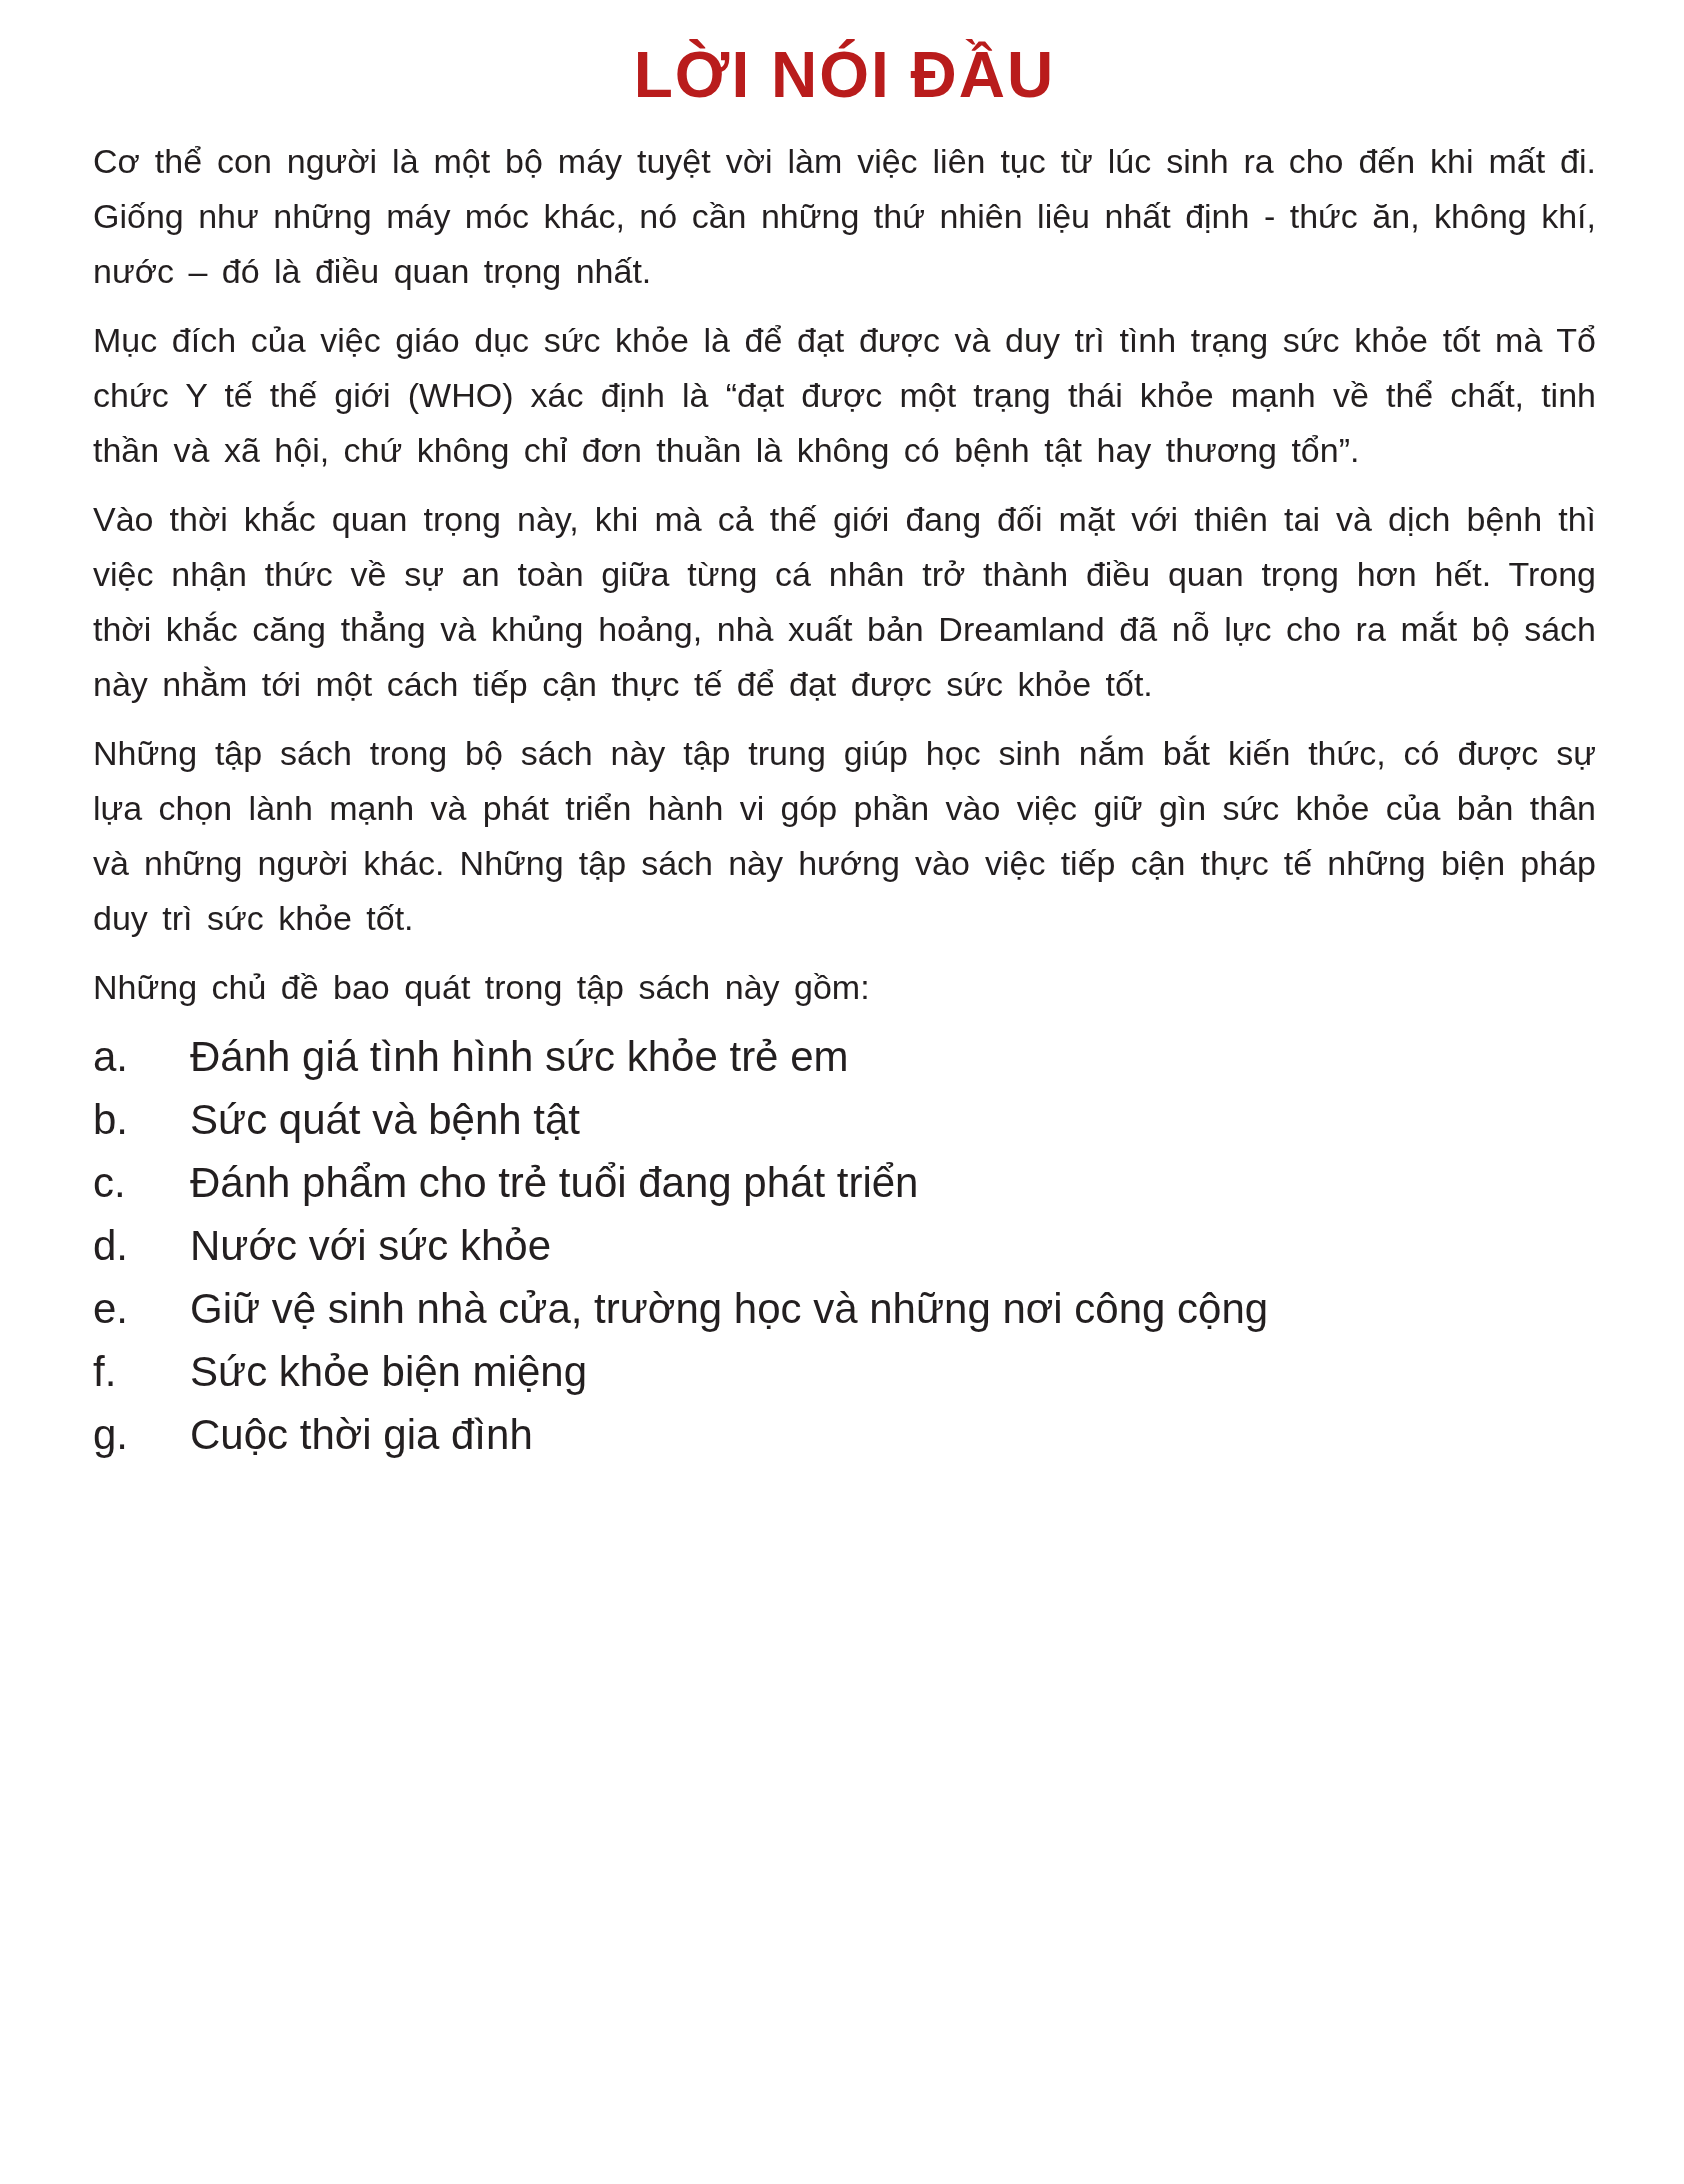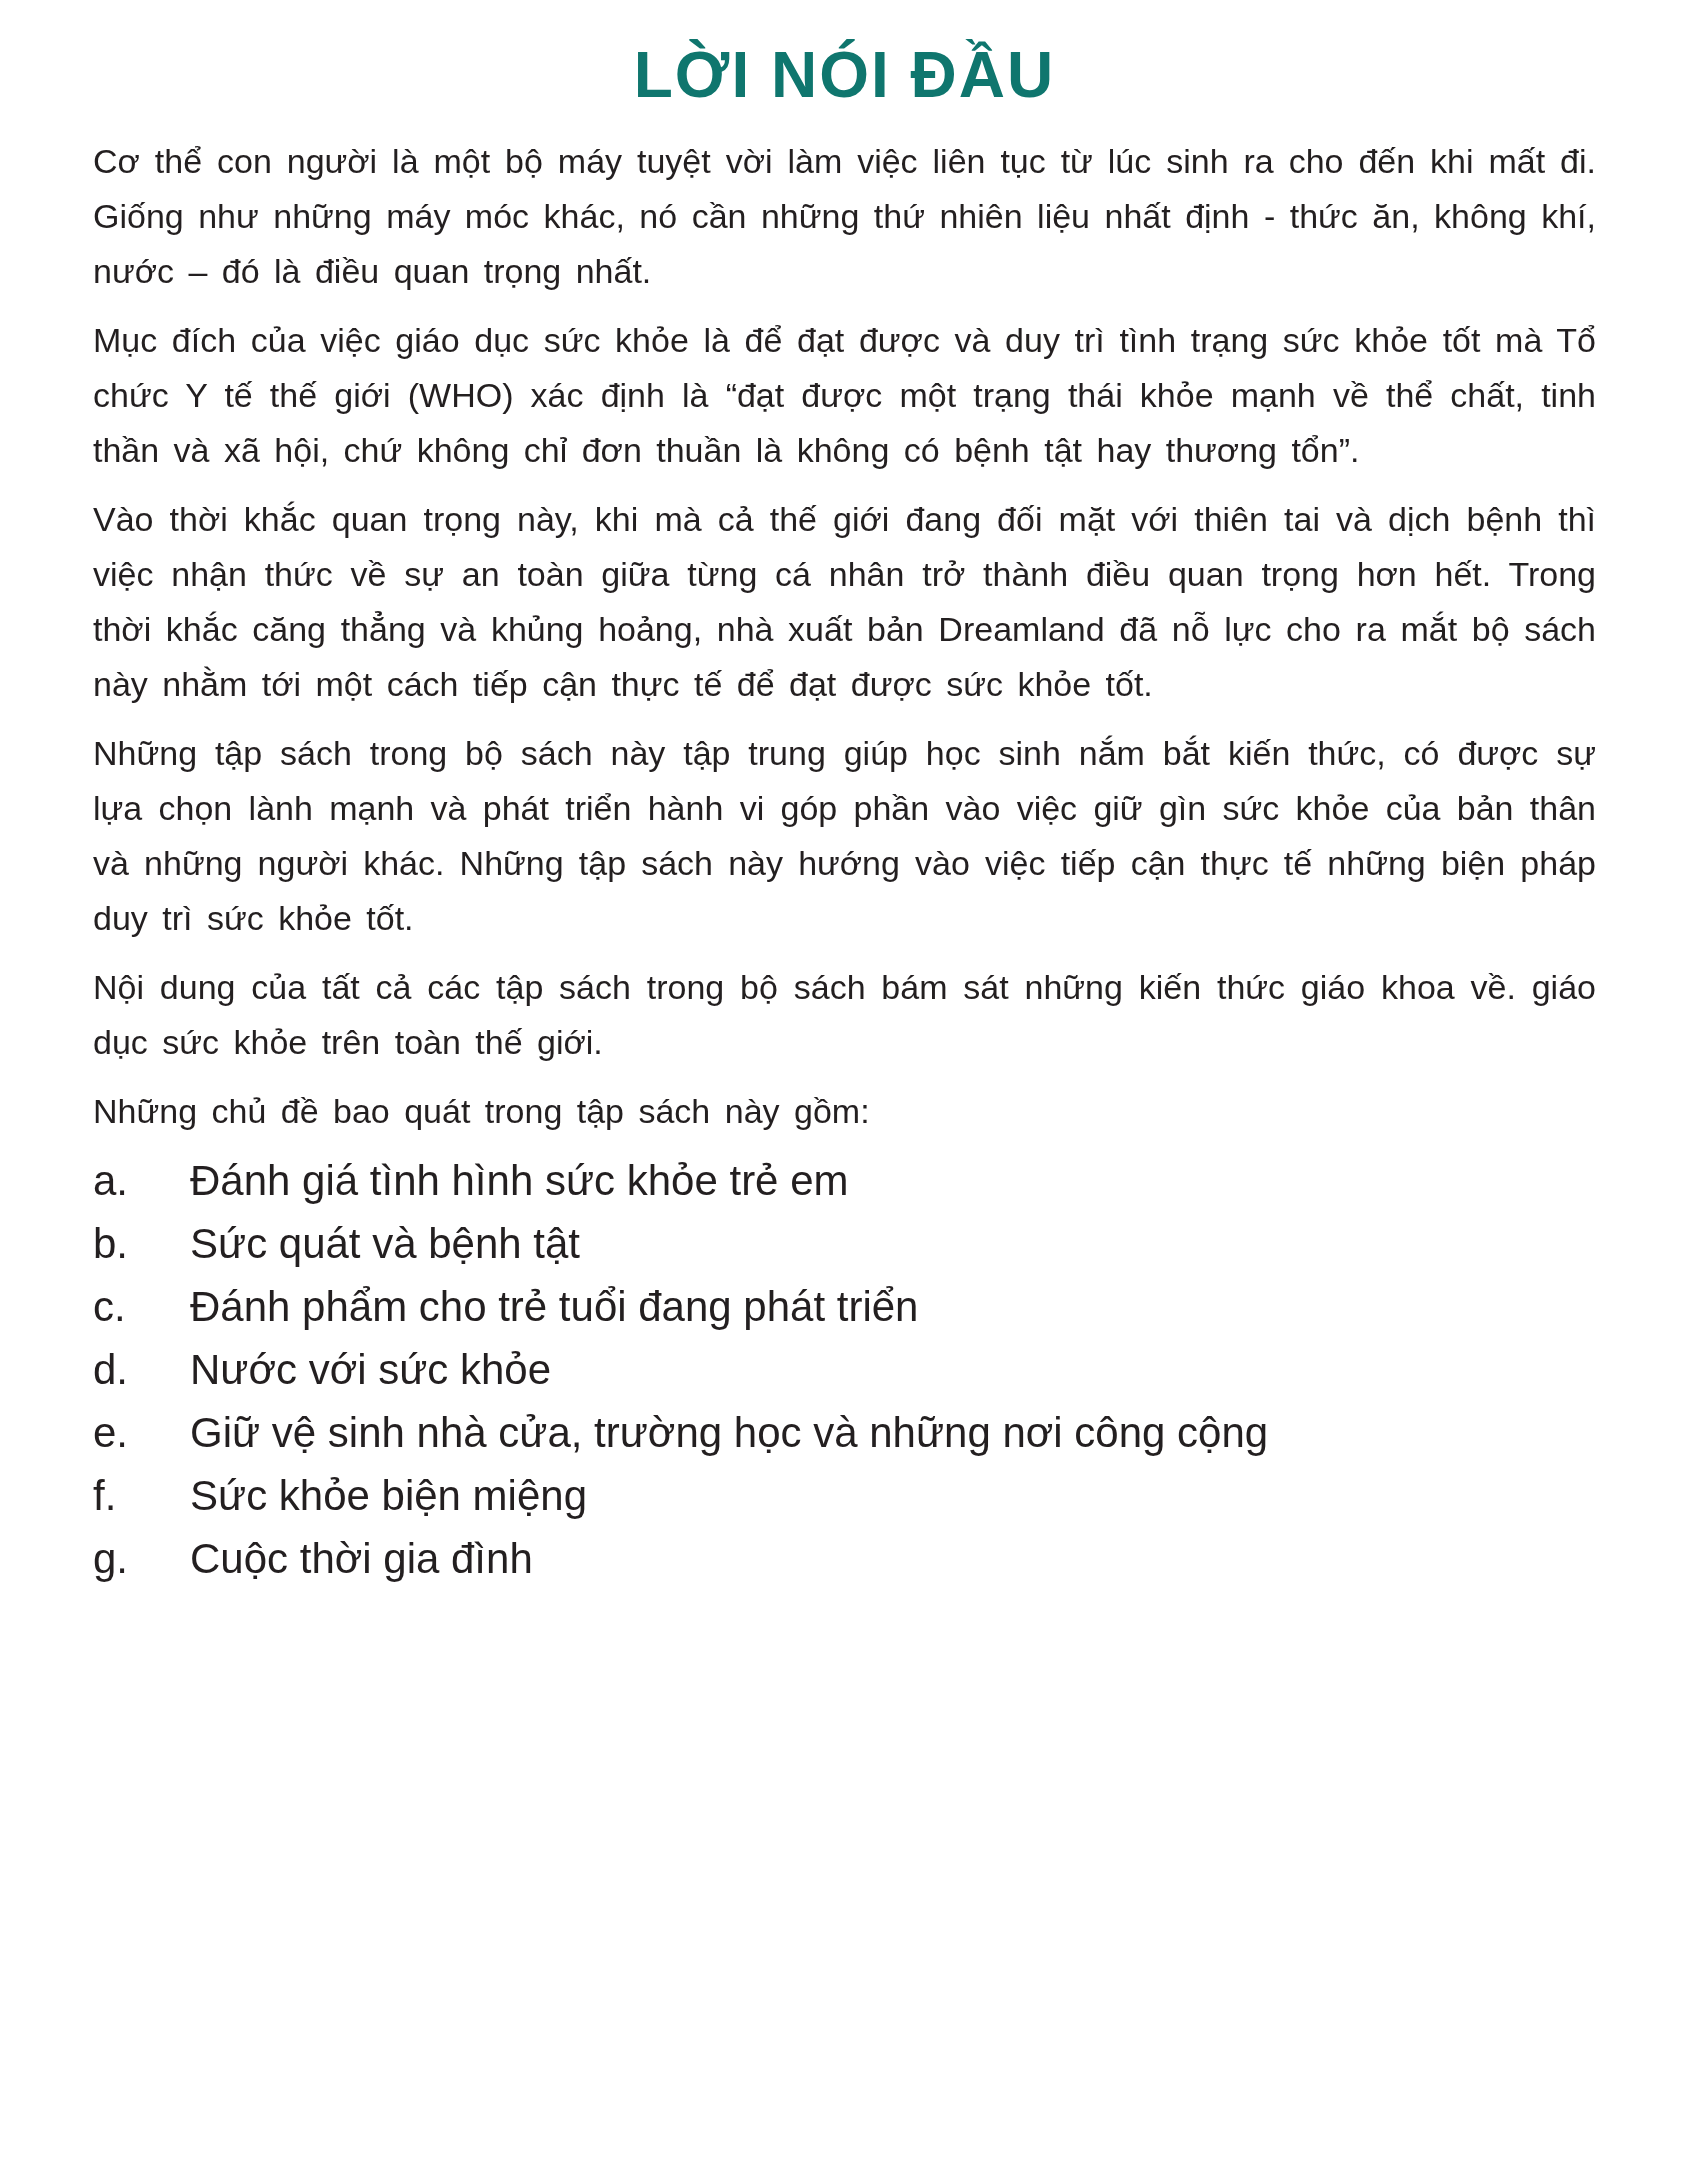--- a/index.html
+++ b/index.html
@@ -49,32 +49,31 @@
   }
   .topic .text {
     flex: 1;
   }
 </style>
 </head>
 <body>
 
 <div class="page" style="color: rgb(35, 31, 32);">
 
-  <h1 class="title" style="color: #0f766e;">LỜI NÓI ĐẦU</h1>
+  <h1 class="title" style="color: #b91c1c;">LỜI NÓI ĐẦU</h1>
 
   <p class="para">Cơ thể con người là một bộ máy tuyệt vời làm việc liên tục từ lúc sinh ra cho đến khi mất đi. Giống như những máy móc khác, nó cần những thứ nhiên liệu nhất định - thức ăn, không khí, nước – đó là điều quan trọng nhất.</p>
 
 
   <p class="para">Mục đích của việc giáo dục sức khỏe là để đạt được và duy trì tình trạng sức khỏe tốt mà Tổ chức Y tế thế giới (WHO) xác định là “đạt được một trạng thái khỏe mạnh về thể chất, tinh thần và xã hội, chứ không chỉ đơn thuần là không có bệnh tật hay thương tổn”.</p>
 
   <p class="para">Vào thời khắc quan trọng này, khi mà cả thế giới đang đối mặt với thiên tai và dịch bệnh thì việc nhận thức về sự an toàn giữa từng cá nhân trở thành điều quan trọng hơn hết. Trong thời khắc căng thẳng và khủng hoảng, nhà xuất bản Dreamland đã nỗ lực cho ra mắt bộ sách này nhằm tới một cách tiếp cận thực tế để đạt được sức khỏe tốt.</p>
 
   <p class="para">Những tập sách trong bộ sách này tập trung giúp học sinh nắm bắt kiến thức, có được sự lựa chọn lành mạnh và phát triển hành vi góp phần vào việc giữ gìn sức khỏe của bản thân và những người khác. Những tập sách này hướng vào việc tiếp cận thực tế những biện pháp duy trì sức khỏe tốt.</p>
 
-  <p class="para">Nội dung của tất cả các tập sách trong bộ sách bám sát những kiến thức giáo khoa về. giáo dục sức khỏe trên toàn thế giới.</p>
 
   <p class="para">Những chủ đề bao quát trong tập sách này gồm:</p>
 
   <div class="topics">
     <div class="topic">
       <span class="letter">a.</span>
       <span class="text">Đánh giá tình hình sức khỏe trẻ em</span>
     </div>
     <div class="topic">
       <span class="letter">b.</span>

